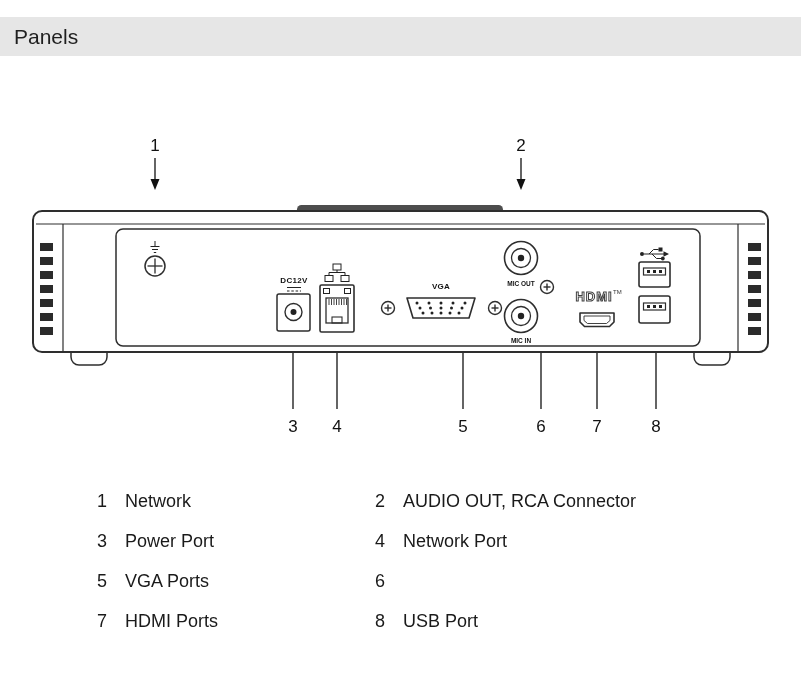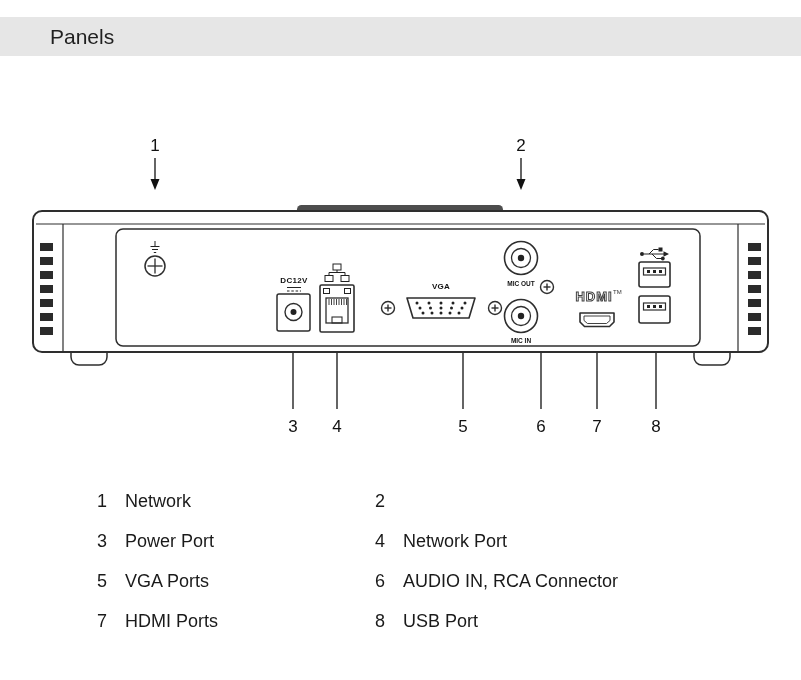--- a/index.html
+++ b/index.html
@@ -4,21 +4,21 @@
 <style>
   html,body{margin:0;padding:0;}
   body{
     width:801px;height:680px;background:#ffffff;position:relative;overflow:hidden;
     font-family:"Liberation Sans",sans-serif;color:#1a1a1a;
   }
   .header{
     position:absolute;top:17px;left:0;width:801px;height:39px;
     background:#e6e6e6;display:flex;align-items:center;
   }
-  .header .title{font-size:21px;color:#1f1f1f;padding-left:14px;margin-left:36px;}
+  .header .title{font-size:21px;color:#1f1f1f;padding-left:14px;}
   .diagram-svg{position:absolute;top:95px;left:0;}
 
   
   .s2{stroke:#2e2e2e;stroke-width:2;}
   .s16{stroke:#2e2e2e;stroke-width:1.6;}
   .s15{stroke:#2e2e2e;stroke-width:1.5;}
   .s14{stroke:#2e2e2e;stroke-width:1.4;}
   .s13{stroke:#2e2e2e;stroke-width:1.3;}
   .s12{stroke:#2e2e2e;stroke-width:1.2;}
   .s11{stroke:#2e2e2e;stroke-width:1.1;}
@@ -242,36 +242,36 @@
     </g>
   </svg>
 
   <div class="legend">
     <div class="legend-item">
       <span class="legend-num">1</span>
       <span class="legend-label">Network</span>
     </div>
     <div class="legend-item">
       <span class="legend-num">2</span>
+      <span class="legend-label">AUDIO OUT, RCA Connector</span>
     </div>
     <div class="legend-item">
       <span class="legend-num">3</span>
       <span class="legend-label">Power Port</span>
     </div>
     <div class="legend-item">
       <span class="legend-num">4</span>
       <span class="legend-label">Network Port</span>
     </div>
     <div class="legend-item">
       <span class="legend-num">5</span>
       <span class="legend-label">VGA Ports</span>
     </div>
     <div class="legend-item">
       <span class="legend-num">6</span>
-      <span class="legend-label">AUDIO IN, RCA Connector</span>
     </div>
     <div class="legend-item">
       <span class="legend-num">7</span>
       <span class="legend-label">HDMI Ports</span>
     </div>
     <div class="legend-item">
       <span class="legend-num">8</span>
       <span class="legend-label">USB Port</span>
     </div>
   </div>

